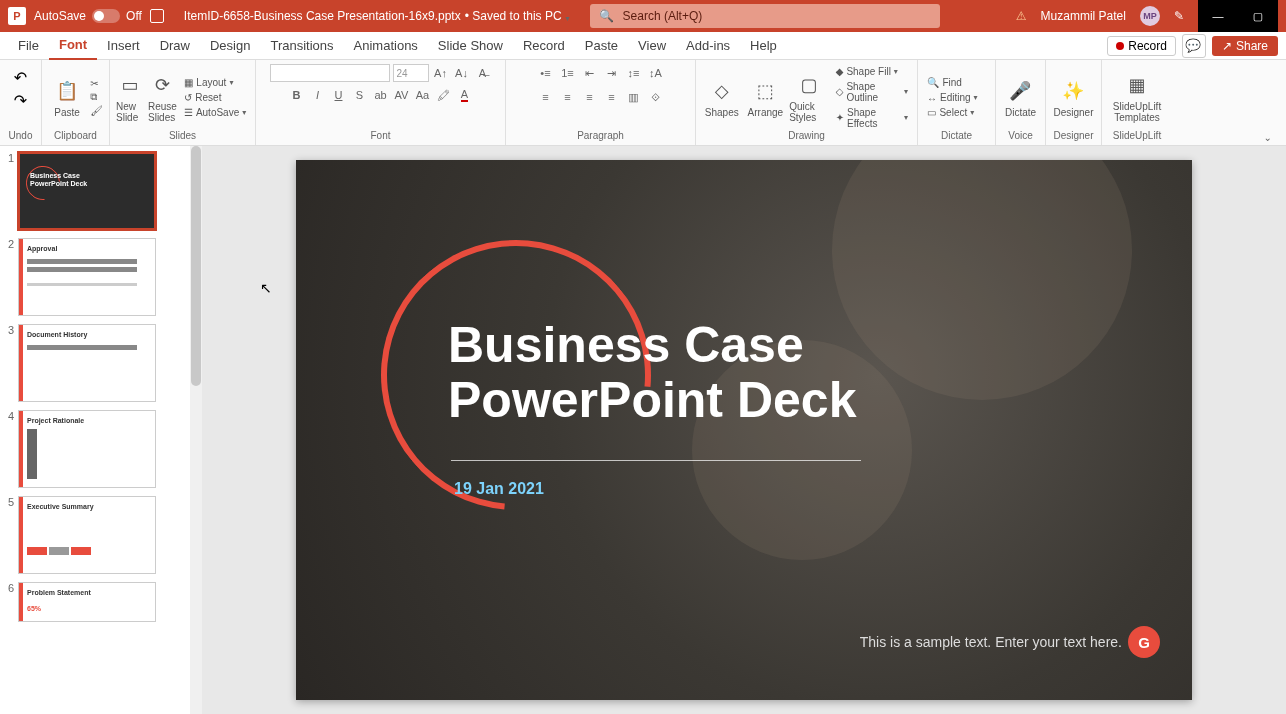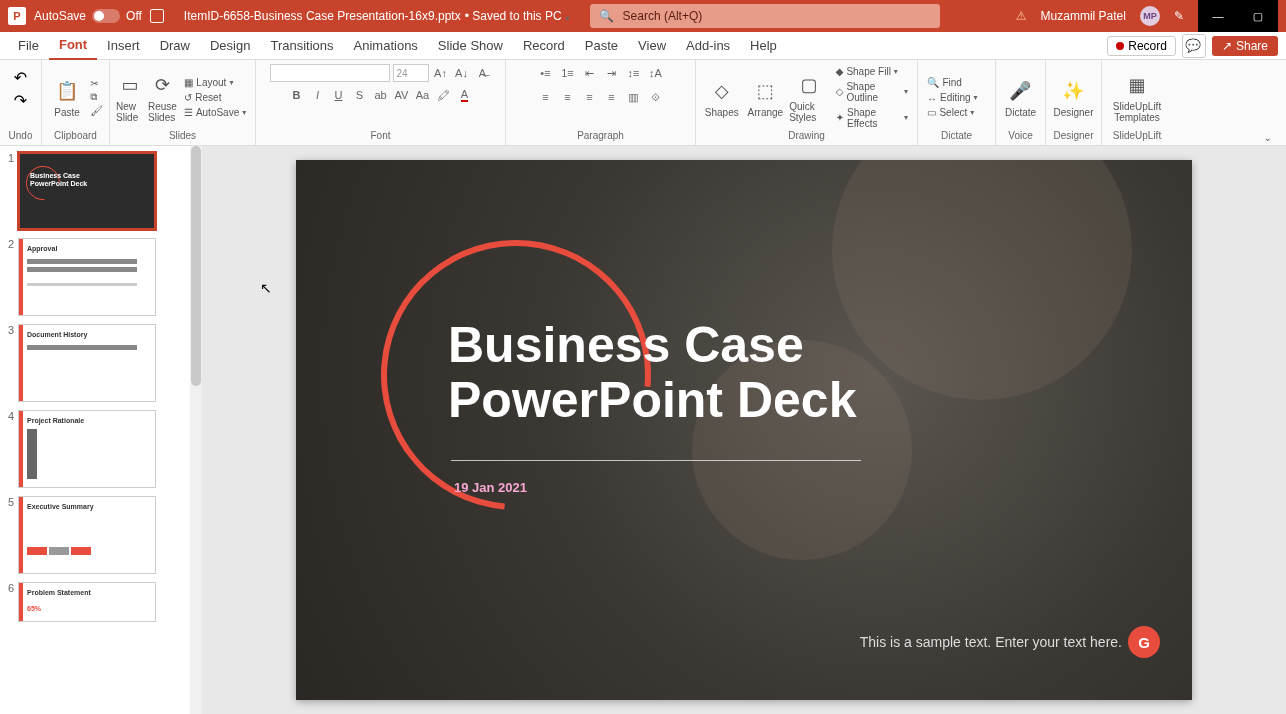--- a/index.html
+++ b/index.html
@@ -70,21 +70,21 @@
 .cursor { position: absolute; left: 58px; top: 134px; font-size: 14px; color: #000; }
 
 
 .slide { width: 896px; height: 540px; background: #333; position: relative; overflow: hidden; box-shadow: 0 2px 8px rgba(0,0,0,0.3); }
 .slide-bg { position: absolute; inset: 0; background: radial-gradient(circle at 65% 40%, #5a554f 0%, #3b3833 50%, #2a2724 100%); }
 .bg-shape { position: absolute; background: rgba(160,140,120,0.15); border-radius: 50%; }
 .arc { position: absolute; left: 85px; top: 80px; width: 270px; height: 270px; border: 6px solid #e84c3d; border-radius: 50%; border-right-color: transparent; transform: rotate(50deg); }
 .slide-title { position: absolute; left: 152px; top: 158px; color: #fff; font-size: 50px; font-weight: 800; line-height: 1.1; }
 .title-line { position: absolute; left: 155px; top: 300px; width: 410px; height: 1px; background: rgba(255,255,255,0.7); }
 .date-badge { position: absolute; left: 77px; top: 300px; width: 68px; height: 68px; background: #e84c3d; border-radius: 50%; display: flex; align-items: center; justify-content: center; color: #fff; font-size: 15px; font-weight: 600; }
-.date-text { position: absolute; left: 158px; top: 320px; color: #f9a8d4; font-size: 13px; font-weight: 600; }
+.date-text { position: absolute; left: 158px; top: 320px; color: #7dd3fc; font-size: 16px; font-weight: 600; }
 .sample-text { position: absolute; right: 70px; bottom: 50px; color: #ddd; font-size: 14px; }
 .g-badge { position: absolute; right: 32px; bottom: 42px; width: 32px; height: 32px; background: #e84c3d; border-radius: 50%; display: flex; align-items: center; justify-content: center; color: #fff; font-weight: 600; font-size: 15px; }
 
 .collapse-chev { position: absolute; right: 14px; top: 132px; font-size: 10px; color: #666; }
 </style>
 </head>
 <body>
 
 <div class="titlebar">
   <div class="left">

